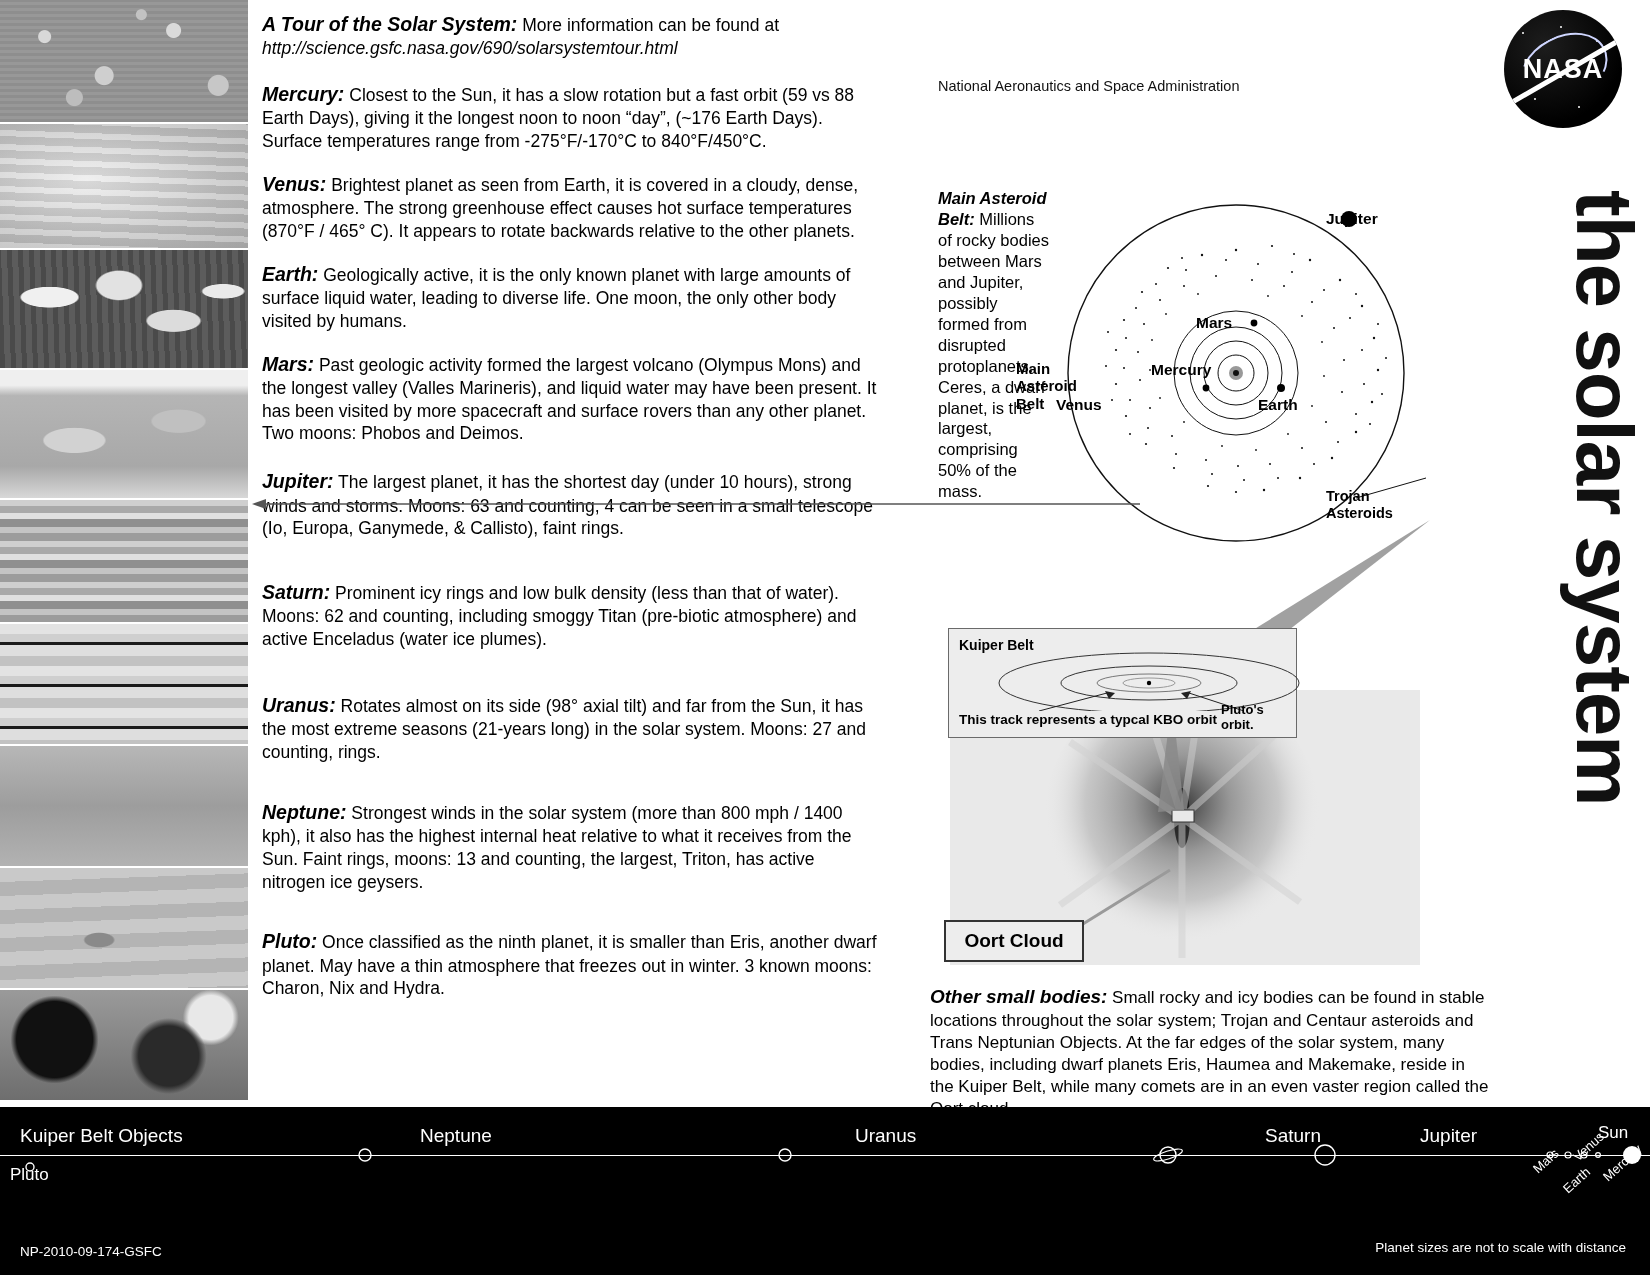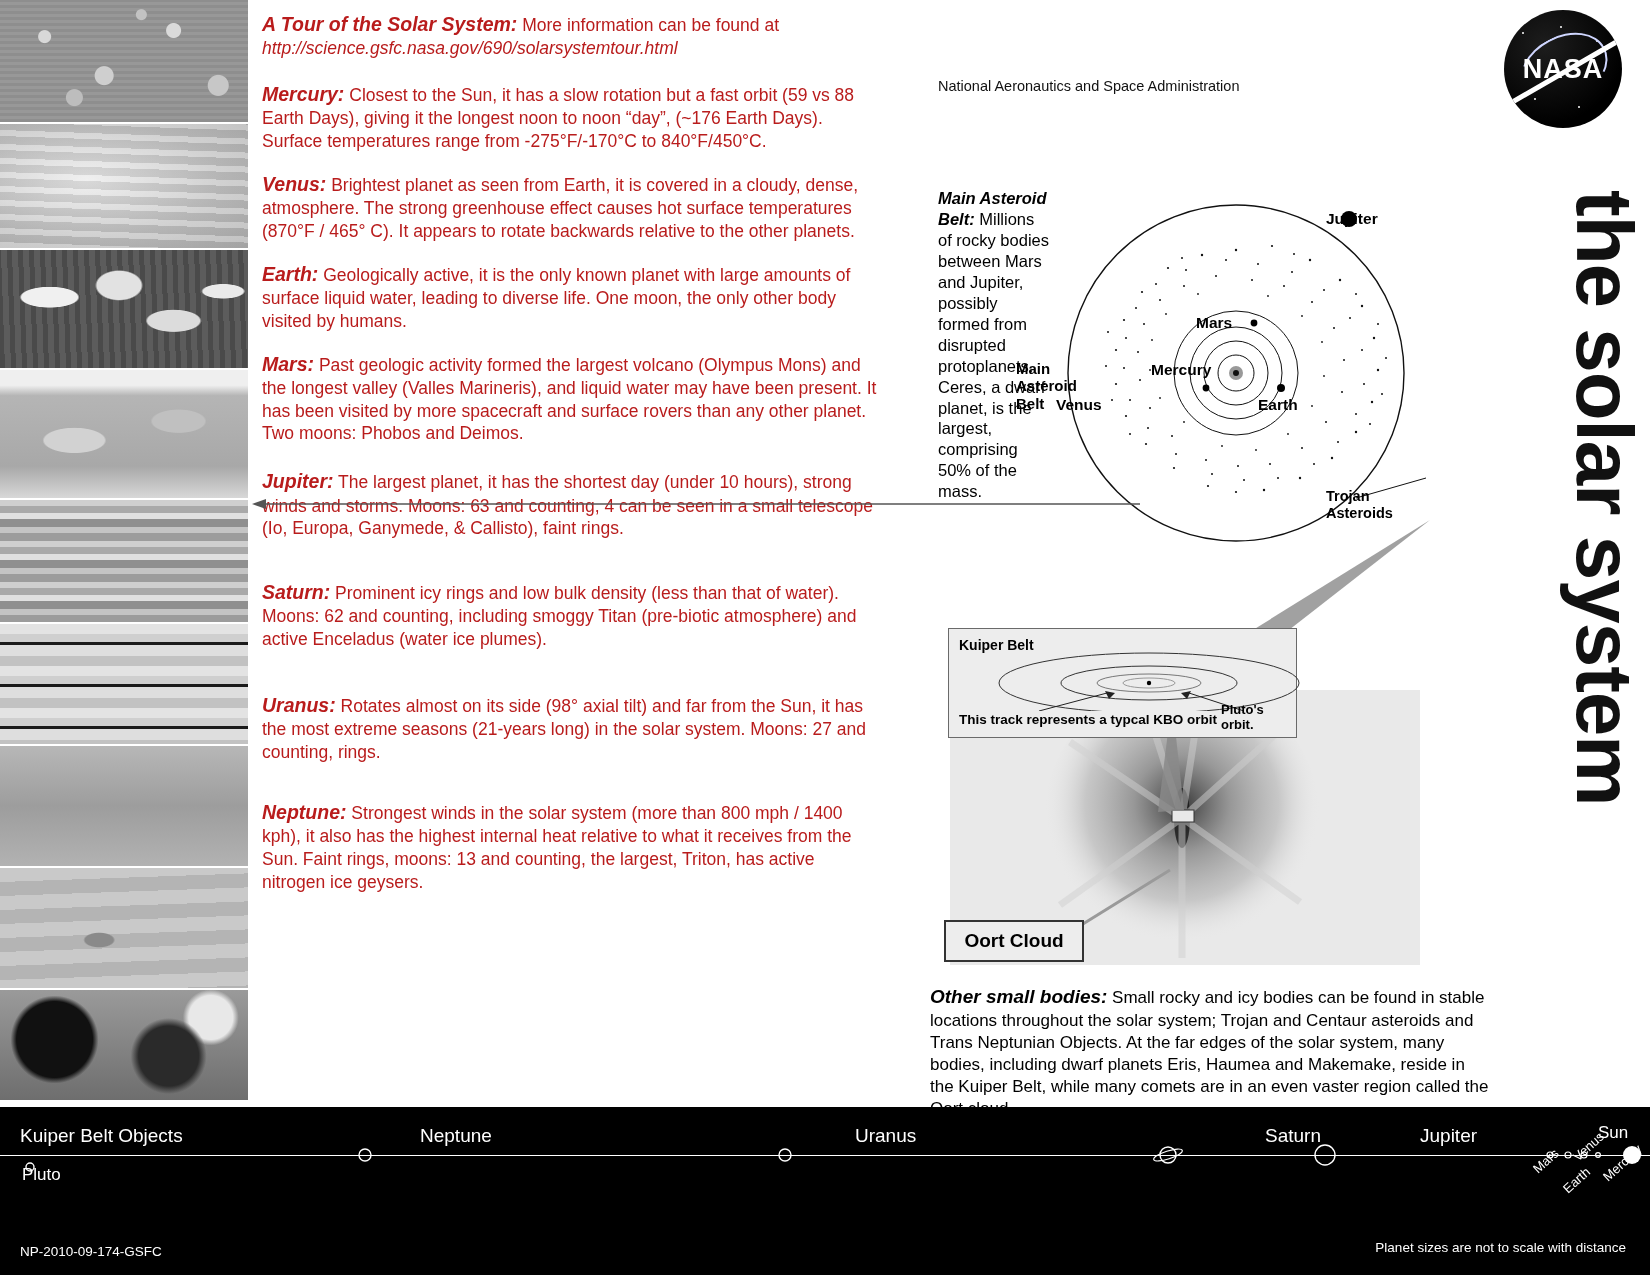--- a/index.html
+++ b/index.html
@@ -94,21 +94,21 @@
       radial-gradient(circle at 22% 45%, #111 0 38px, transparent 44px),
       radial-gradient(circle at 68% 60%, #2a2a2a 0 30px, transparent 38px),
       radial-gradient(circle at 85% 25%, #e8e8e8 0 22px, transparent 28px),
       linear-gradient(180deg,#9a9a9a,#6e6e6e);
   }
 
   
   .textcol {
     position:absolute; left:262px; top:12px; width:620px;
   }
-  .para { font-size:17.5px; line-height:1.30; margin-bottom:19px; color:#b91c1c; }
+  .para { font-size:17.5px; line-height:1.30; margin-bottom:19px; color:#000000; }
   .para .lead { font-weight:bold; font-style:italic; font-size:19.5px; }
   .para .ital { font-style:italic; }
   .tour { margin-bottom:22px; }
 
   
   .nasa-text {
     position:absolute; left:938px; top:78px; font-size:14.5px; color:#111;
   }
   .nasa-logo {
     position:absolute; right:28px; top:10px; width:118px; height:118px;
@@ -262,20 +262,23 @@
   </div>
 
   <div class="para" style="margin-top:42px">
     <span class="lead">Uranus:</span><span> Rotates almost on its side (98° axial tilt) and far from the Sun, it has the most extreme seasons (21-years long) in the solar system. Moons: 27 and counting, rings.</span>
   </div>
 
   <div class="para" style="margin-top:36px">
     <span class="lead">Neptune:</span><span> Strongest winds in the solar system (more than 800 mph / 1400 kph), it also has the highest internal heat relative to what it receives from the Sun. Faint rings, moons: 13 and counting, the largest, Triton, has active nitrogen ice geysers.</span>
   </div>
 
+  <div class="para" style="margin-top:36px">
+    <span class="lead">Pluto:</span><span> Once classified as the ninth planet, it is smaller than Eris, another dwarf planet.  May have a thin atmosphere that freezes out in winter.  3 known moons: Charon, Nix and Hydra.</span>
+  </div>
 </div>
 
 <div class="nasa-text">National Aeronautics and Space Administration</div>
 
 <div class="nasa-logo">
   <span class="star" style="left:18px; top:22px;"></span>
   <span class="star" style="left:92px; top:30px;"></span>
   <span class="star" style="left:30px; top:88px;"></span>
   <span class="star" style="left:74px; top:96px;"></span>
   <span class="star" style="left:56px; top:16px;"></span>
@@ -476,21 +479,21 @@
 <div class="smallbodies">
   <span class="lead">Other small bodies:</span><span> Small rocky and icy bodies can be found in stable locations throughout the solar system; Trojan and Centaur asteroids and Trans Neptunian Objects.  At the far edges of the solar system, many bodies, including dwarf planets Eris, Haumea and Makemake, reside in the Kuiper Belt, while many comets are in an even vaster region called the Oort cloud.</span>
 </div>
 
 <div class="vtitle">the solar system</div>
 
 <div class="bottom">
   <div class="line"></div>
 
   <div class="bt-label" style="left:20px; top:18px;">Kuiper Belt Objects</div>
-  <div class="bt-label" style="left:22px; top:58px; font-size:17px;">Pluto</div>
+  <div class="bt-label" style="left:10px; top:58px; font-size:17px;">Pluto</div>
   <div class="bt-label" style="left:420px; top:18px;">Neptune</div>
   <div class="bt-label" style="left:855px; top:18px;">Uranus</div>
   <div class="bt-label" style="left:1265px; top:18px;">Saturn</div>
   <div class="bt-label" style="left:1420px; top:18px;">Jupiter</div>
 
   <div class="bt-small" style="left:1530px; top:58px; transform:rotate(-42deg); transform-origin:left top;">Mars</div>
   <div class="bt-small" style="left:1570px; top:46px; transform:rotate(-42deg); transform-origin:left top;">Venus</div>
   <div class="bt-small" style="left:1560px; top:78px; transform:rotate(-42deg); transform-origin:left top;">Earth</div>
   <div class="bt-small" style="left:1600px; top:66px; transform:rotate(-42deg); transform-origin:left top;">Mercury</div>
   <div class="bt-label" style="left:1598px; top:16px; font-size:17px;">Sun</div>

